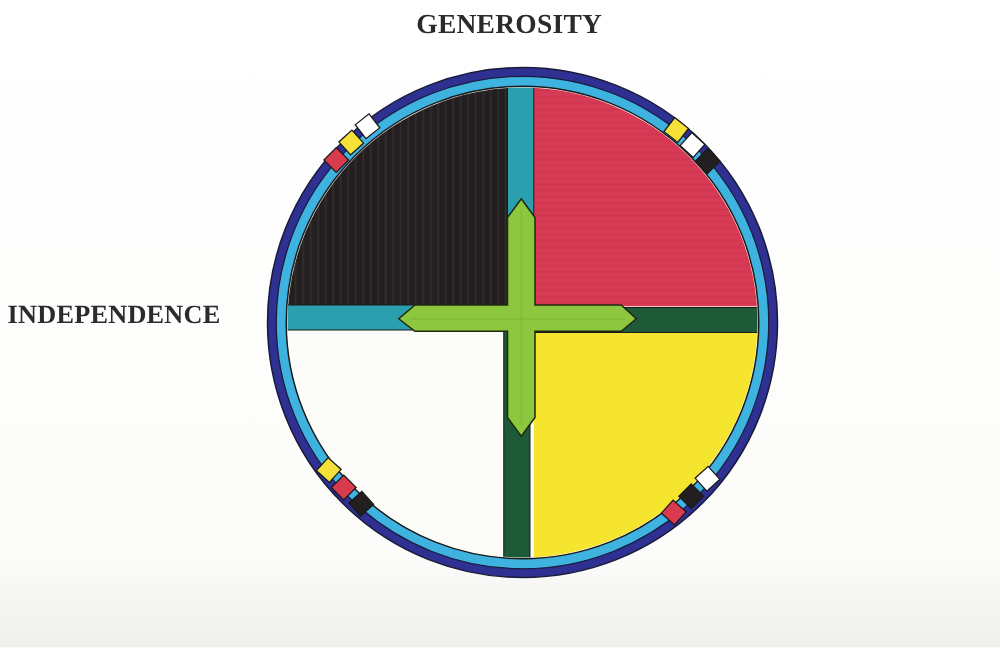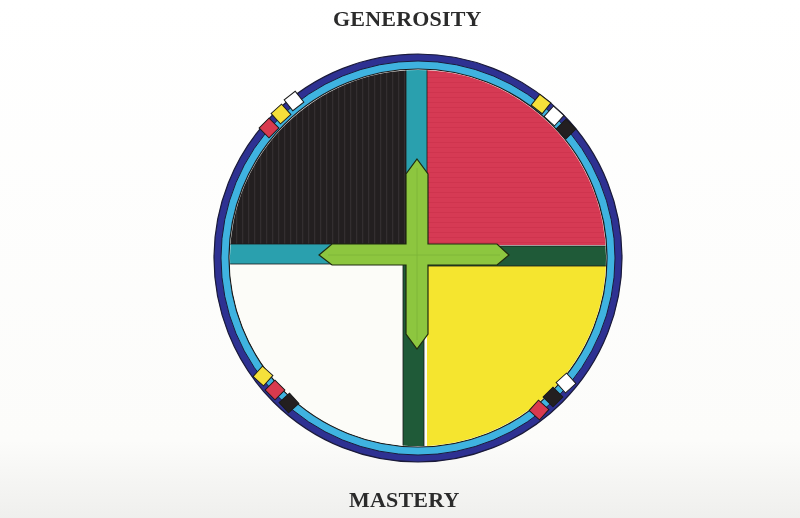--- a/index.html
+++ b/index.html
@@ -35,21 +35,21 @@
       left: 0;
       top: 0;
     }
   </style>
 </head>
 <body>
 
 <div class="stage">
 
   <div class="label label-top">GENEROSITY</div>
-  <div class="label label-bottom">MASTERY</div>
+  <div class="label label-left">INDEPENDENCE</div>
 
   <svg class="wheel" width="800" height="518" viewBox="0 0 800 518">
     <defs>
       <clipPath id="innerClip">
         <circle cx="418" cy="258" r="188"></circle>
       </clipPath>
       <pattern id="blackTex" width="6" height="10" patternUnits="userSpaceOnUse">
         <rect width="6" height="10" fill="#231f20"></rect>
         <rect x="2" width="1.2" height="10" fill="#3a3536" opacity="0.7"></rect>
       </pattern>

